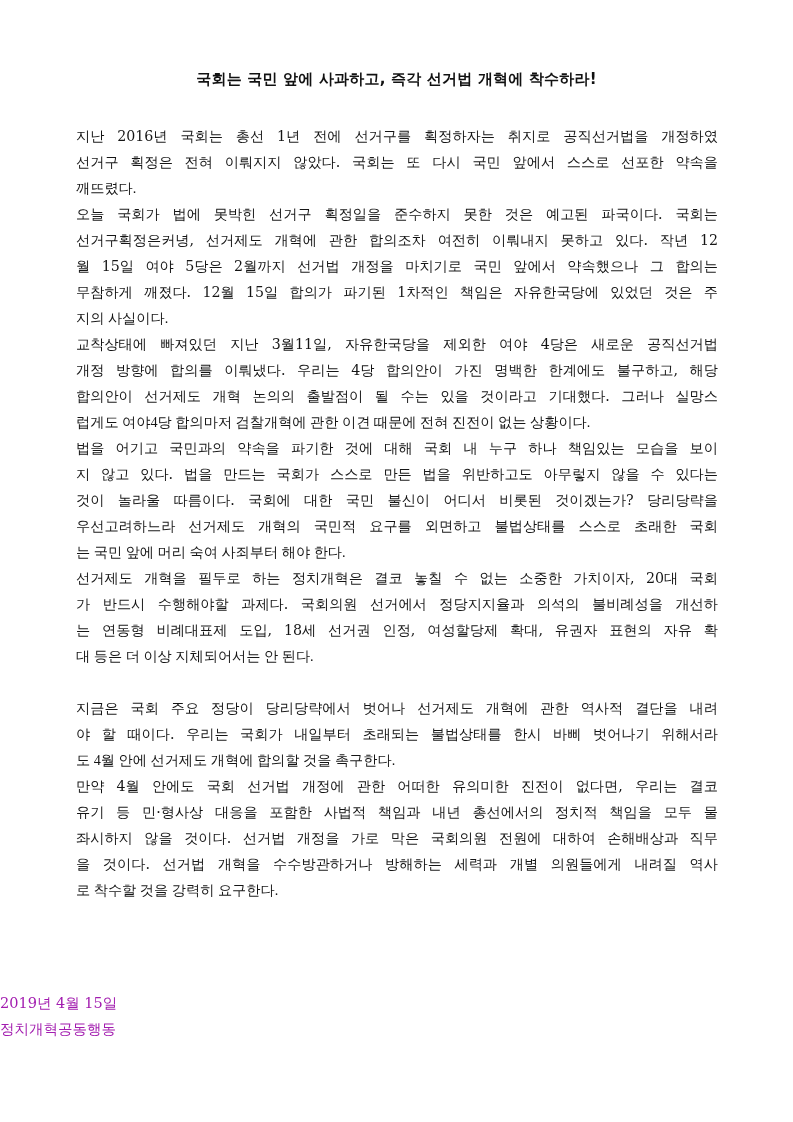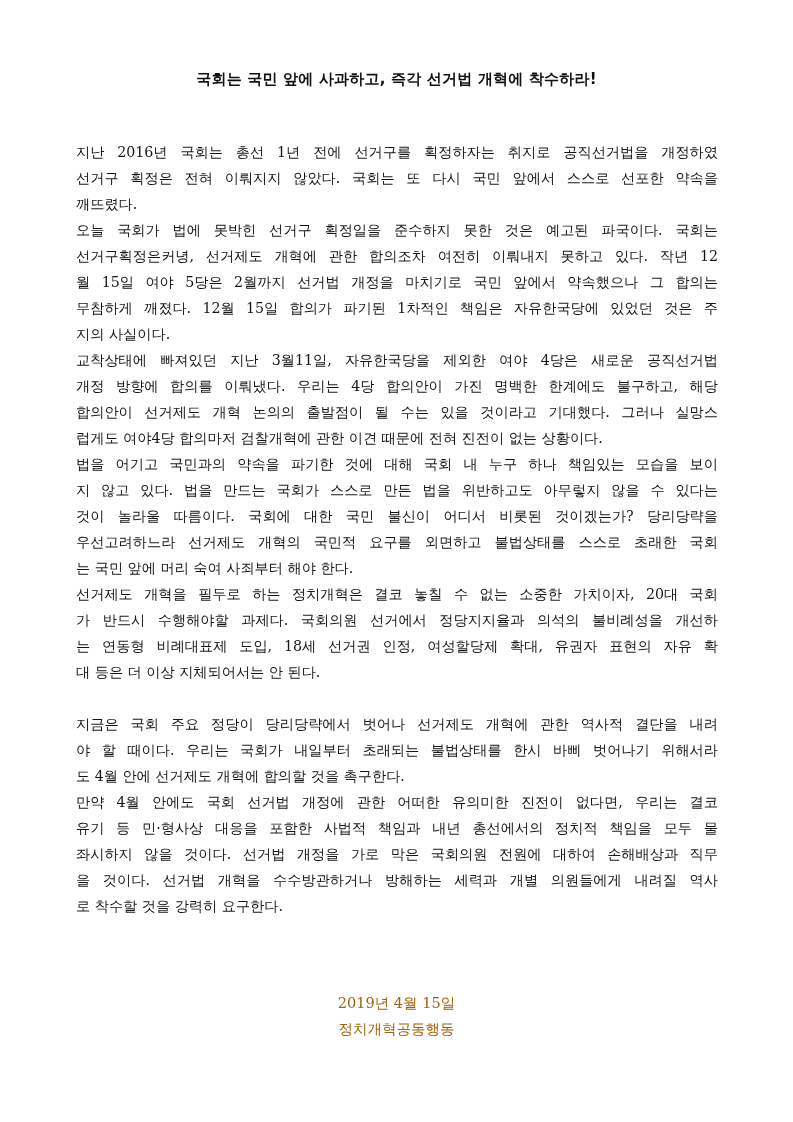--- a/index.html
+++ b/index.html
@@ -2,27 +2,27 @@
 <html><head>
   <meta charset="utf-8">
   <style>
     html, body { margin: 0; padding: 0; background: #ffffff; }
     body { width: 793px; height: 1122px; position: relative; overflow: hidden;
            font-family: "DejaVu Serif", "Liberation Serif", serif; color: #111; }
     .page { position: absolute; left: 0; top: 0; width: 793px; height: 832px; background: #fff; }
     .title { position: absolute; top: 70px; left: 0; width: 793px; text-align: center;
              font-family: "DejaVu Sans", "Liberation Sans", sans-serif; font-weight: bold;
              font-size: 15px; letter-spacing: 0.2px; color: #111; }
-    .body { position: absolute; top: 139px; left: 76px; width: 642px; }
+    .body { position: absolute; top: 123px; left: 76px; width: 642px; }
     .line { height: 26px; line-height: 26px; font-size: 14.2px; white-space: nowrap;
             text-align: justify; text-align-last: justify; color: #151515; }
-    .line.last { text-align-last: left; }
+    .line.last { text-align-last: left; font-family: Liberation Serif, serif; }
     .blank { height: 26px; }
-    .footer { position: absolute; top: 990px; left: 0; width: 793px; text-align: center;
-              font-size: 14.5px; color: #a16207; }
+    .footer { position: absolute; top: 990px; left: 0; width: 793px; text-align: left;
+              font-size: 14.5px; color: #a21caf; }
     .footer div { height: 26px; line-height: 26px; }
   </style>
 </head>
 <body>
 
 <div class="page">
   <div class="title">국회는 국민 앞에 사과하고, 즉각 선거법 개혁에 착수하라!</div>
 
   <div class="body">
     <div class="line">지난 2016년 국회는 총선 1년 전에 선거구를 획정하자는 취지로 공직선거법을 개정하였</div>

